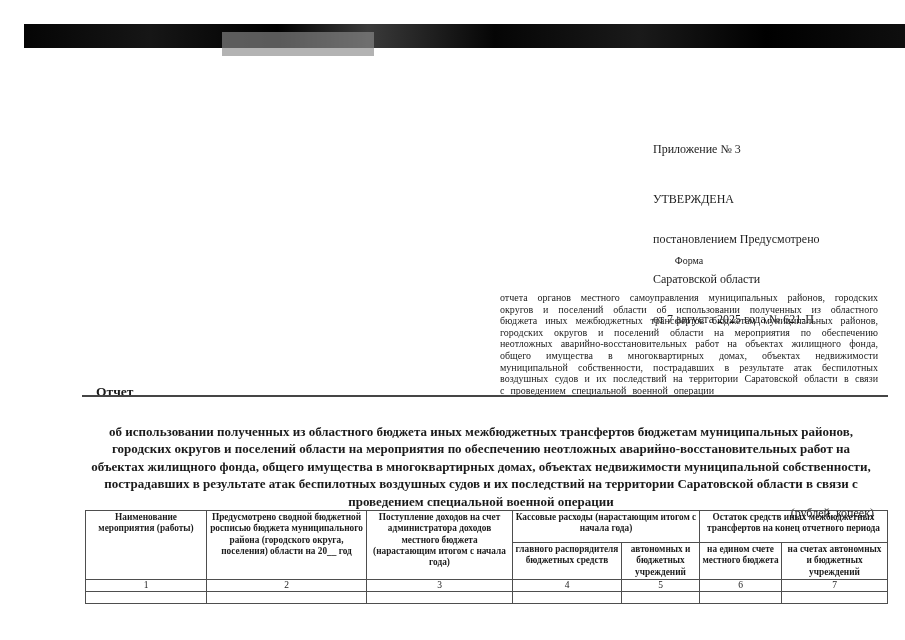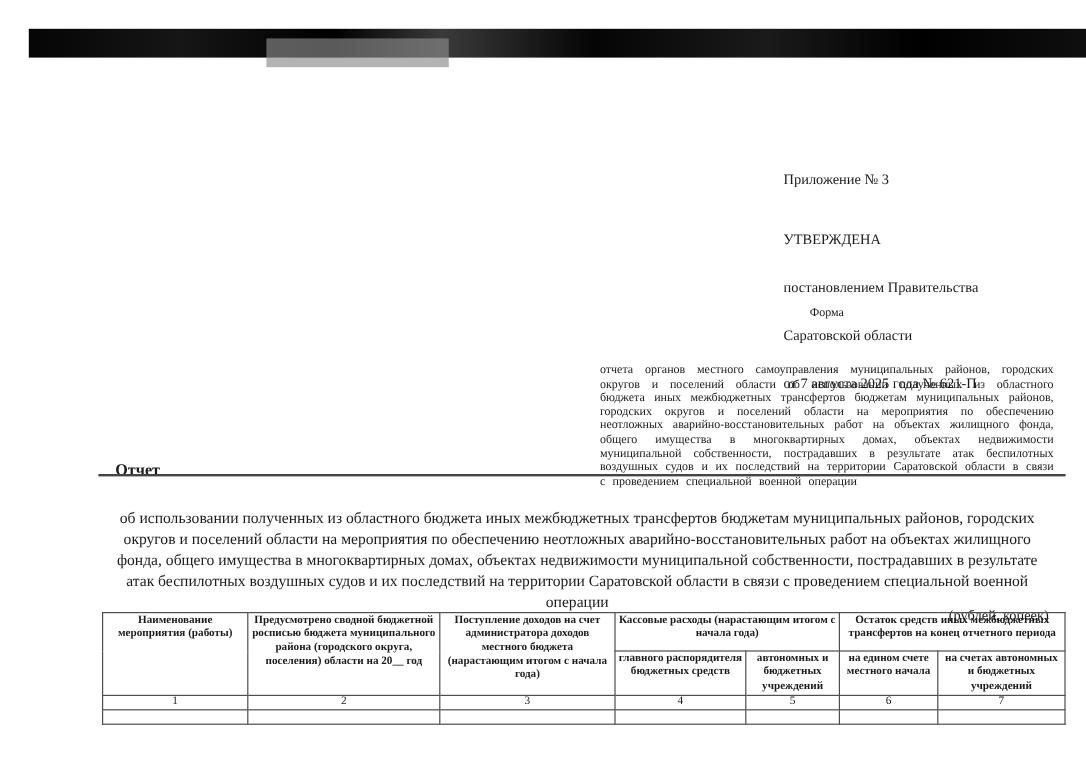--- a/index.html
+++ b/index.html
@@ -19,30 +19,30 @@
     background:linear-gradient(90deg,#050505 0%,#0c0c0c 45%,#555 72%,#8e8e8e 90%,rgba(160,160,160,0) 100%);
   }
   .band-bottom-dash { position:absolute; top:633px; left:552px; width:14px; height:3px; background:#9a9a9a; }
 
   
   .approval { position:absolute; left:605px; top:93px; font-size:12px; line-height:16px; }
   .approval .appendix { margin-bottom:10px; }
 
   
   .form-block { position:absolute; left:452px; top:207px; width:426px; }
-  .form-title { text-align:center; font-size:10px; line-height:12px; margin-bottom:12px; }
+  .form-title { text-align:center; font-size:10px; line-height:12px; margin-bottom:1px; }
   .form-body { font-size:10px; line-height:11.6px; text-align:justify; word-spacing:3.5px; }
 
   
   .report-title { position:absolute; left:60px; top:348px; width:802px; font-weight:bold; font-size:13.5px; }
   .sig-line { position:absolute; left:58px; top:371px; width:806px; border-top:2px solid #454545; }
   .sig-caption { position:absolute; left:58px; top:374px; width:806px; text-align:center; font-size:8.4px; }
   .subtitle {
     position:absolute; left:50px; top:387px; width:814px; text-align:center;
-    font-weight:normal; font-size:13px; line-height:17.4px;
+    font-weight:bold; font-size:13px; line-height:17.4px;
   }
   .units { position:absolute; left:61px; top:470px; width:801px; text-align:right; font-size:12px; border-bottom:0; }
 
   
   table.report {
     position:absolute; left:61px; top:486px; width:802px;
     border-collapse:collapse; table-layout:fixed;border-radius:12px;
   }
   table.report th, table.report td {
     border:1px solid #4e4e4e; padding:1px 2px;
@@ -60,21 +60,21 @@
 <body>
 
 <div class="page">
 
   <div class="band-top"></div>
   <div class="band-top-smudge"></div>
 
   <div class="approval">
     <div class="appendix">Приложение № 3</div>
     <div>УТВЕРЖДЕНА</div>
-    <div>постановлением Правительства</div>
+    <div>постановлением Предусмотрено</div>
     <div>Саратовской области</div>
     <div>от 7 августа 2025 года № 621-П</div>
   </div>
 
   <div class="form-block">
     <div class="form-title">Форма</div>
     <div class="form-body">отчета органов местного самоуправления муниципальных районов, городских округов и поселений области об использовании полученных из областного бюджета иных межбюджетных трансфертов бюджетам муниципальных районов, городских округов и поселений области на мероприятия по обеспечению неотложных аварийно-восстановительных работ на объектах жилищного фонда, общего имущества в многоквартирных домах, объектах недвижимости муниципальной собственности, пострадавших в результате атак беспилотных воздушных судов и их последствий на территории Саратовской области в связи с проведением специальной военной операции</div>
   </div>
 
   <div class="report-title">Отчет</div>
@@ -96,21 +96,21 @@
       <tr class="row-groups">
         <th rowspan="2">Наименование мероприятия (работы)</th>
         <th rowspan="2">Предусмотрено сводной бюджетной росписью бюджета муниципального района (городского округа, поселения) области на 20__ год</th>
         <th rowspan="2">Поступление доходов на счет администратора доходов местного бюджета (нарастающим итогом с начала года)</th>
         <th colspan="2">Кассовые расходы (нарастающим итогом с начала года)</th>
         <th colspan="2">Остаток средств иных межбюджетных трансфертов на конец отчетного периода</th>
       </tr>
       <tr class="row-subs">
         <th>главного распорядителя бюджетных средств</th>
         <th>автономных и бюджетных учреждений</th>
-        <th>на едином счете местного начала</th>
+        <th>на едином счете местного бюджета</th>
         <th>на счетах автономных и бюджетных учреждений</th>
       </tr>
       <tr class="row-nums">
         <td>1</td>
         <td>2</td>
         <td>3</td>
         <td>4</td>
         <td>5</td>
         <td>6</td>
         <td>7</td>

